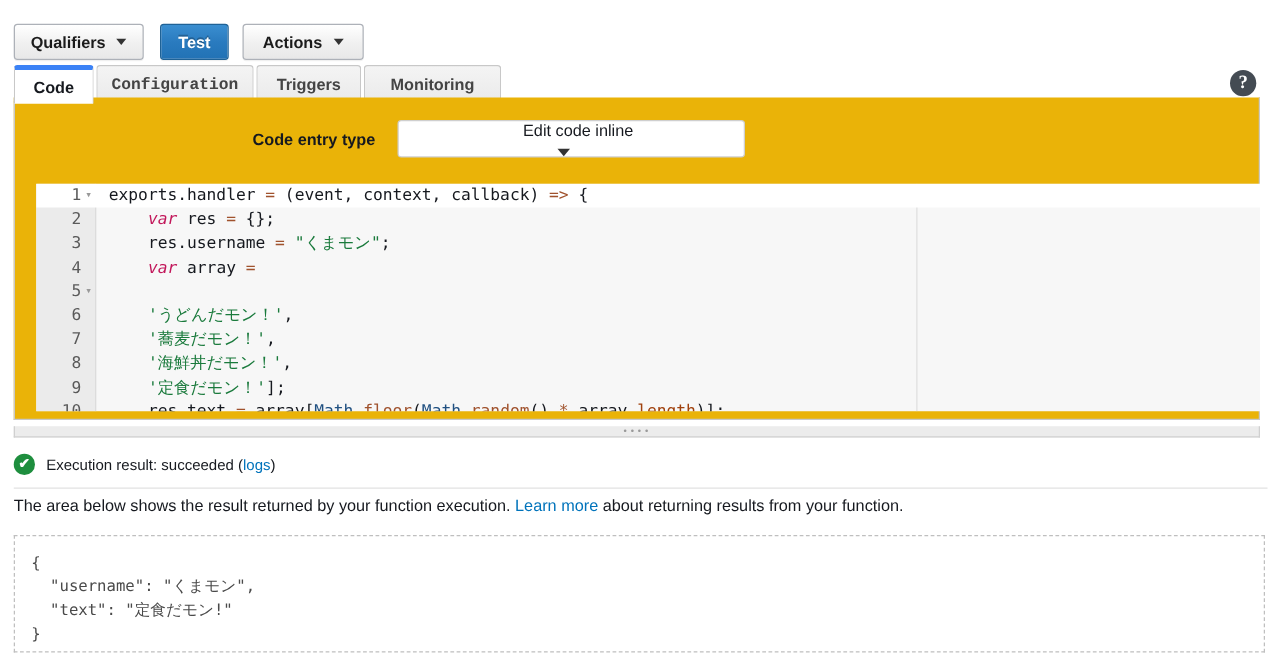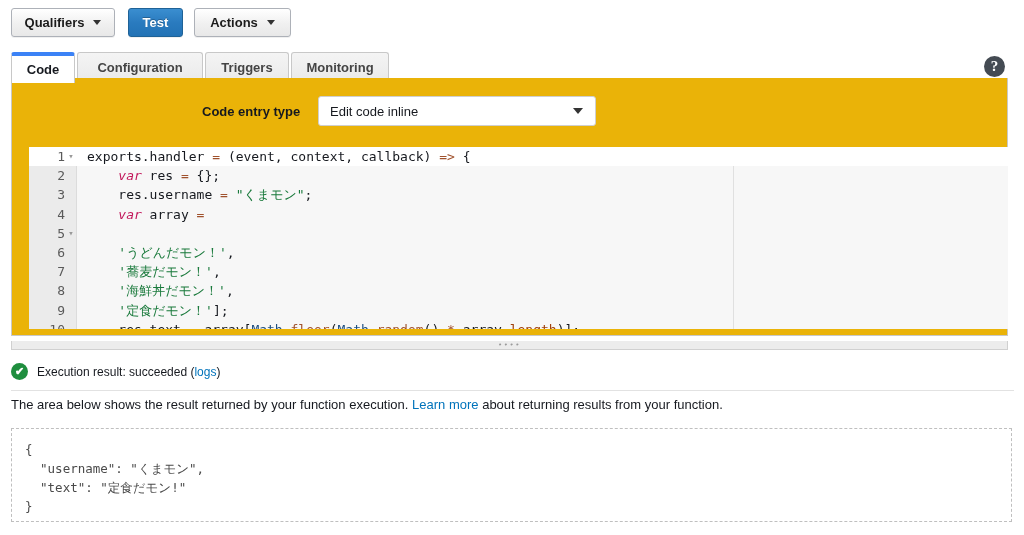--- a/index.html
+++ b/index.html
@@ -5,21 +5,21 @@
   html, body {
     margin: 0; padding: 0;
     width: 1024px; height: 535px;
     background: #ffffff;
     font-family: "Liberation Sans", sans-serif;
     overflow: hidden;
   }
   #root { position: relative; width: 1024px; height: 535px; }
 
   
-  .toolbar { position: absolute; left: 0; top: 0; width: 1024px; height: 46px; }
+  .toolbar { position: absolute; left: 0; top: 11px; width: 1024px; height: 46px; }
   .btn {
     position: absolute; top: 8px; height: 29px;
     border: 1px solid #adb1b8;
     border-radius: 3px;
     background: linear-gradient(to bottom, #ffffff 0%, #f0f0f0 55%, #e8e8e8 100%);
     color: #1b1b1b;
     font-size: 13px; font-weight: bold;
     font-family: "Liberation Sans", sans-serif;
     display: flex; align-items: center; justify-content: center;
     gap: 9px; padding: 0 12px; cursor: pointer;
@@ -64,23 +64,23 @@
     box-sizing: border-box; cursor: pointer; user-select: none;
   }
   .tab.active {
     background: #ffffff;
     color: #16191f;
     border-top: 4px solid #3b82f6;
     z-index: 3;
     height: 31px;
   }
   #tab-code { left: 11px; width: 64px; }
-  #tab-configuration { left: 77px; width: 126px; }
+  #tab-configuration { left: 77px; width: 126px; font-family: Liberation Mono, monospace; }
   #tab-triggers { left: 205px; width: 84px; }
-  #tab-monitoring { left: 291px; width: 98px; }
+  #tab-monitoring { left: 291px; width: 110px; }
 
   .help-icon {
     position: absolute; right: 19px; top: 56px;
     width: 21px; height: 21px; border-radius: 50%;
     background: #444b53; color: #fff;
     font-size: 15px; font-weight: bold;
     display: flex; align-items: center; justify-content: center;
     line-height: 1; cursor: pointer;
     font-family: "Liberation Serif", serif;
   }
@@ -97,21 +97,21 @@
   .entry-label {
     position: absolute; left: 190px; top: 26px;
     font-size: 13px; font-weight: bold; color: #16191f;
   }
   .select-box {
     position: absolute; left: 306px; top: 18px;
     width: 278px; height: 30px;
     border: 1px solid #cfcfcf; border-radius: 3px;
     background: #ffffff;
     display: flex; align-items: center;
-    box-sizing: border-box; cursor: pointer;
+    box-sizing: border-box; cursor: pointer; flex-direction: column;
   }
   .select-box .val {
     font-size: 13px; color: #16191f; padding-left: 11px; flex: 1;
   }
   .select-box .arrow {
     width: 0; height: 0; margin-right: 12px;
     border-left: 5px solid transparent;
     border-right: 5px solid transparent;
     border-top: 6px solid #333;
   }

